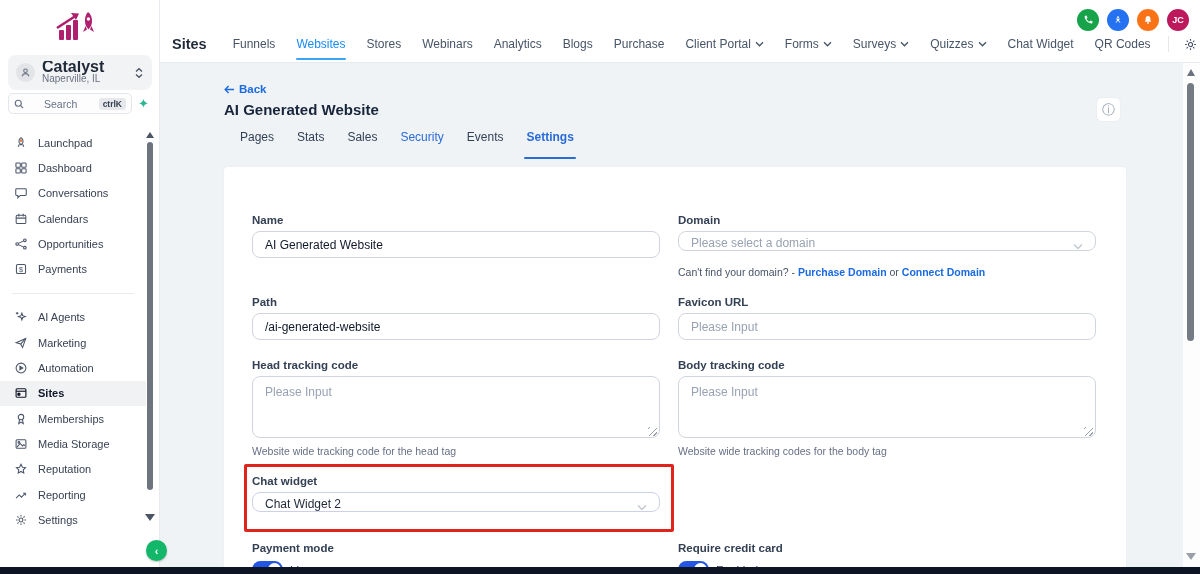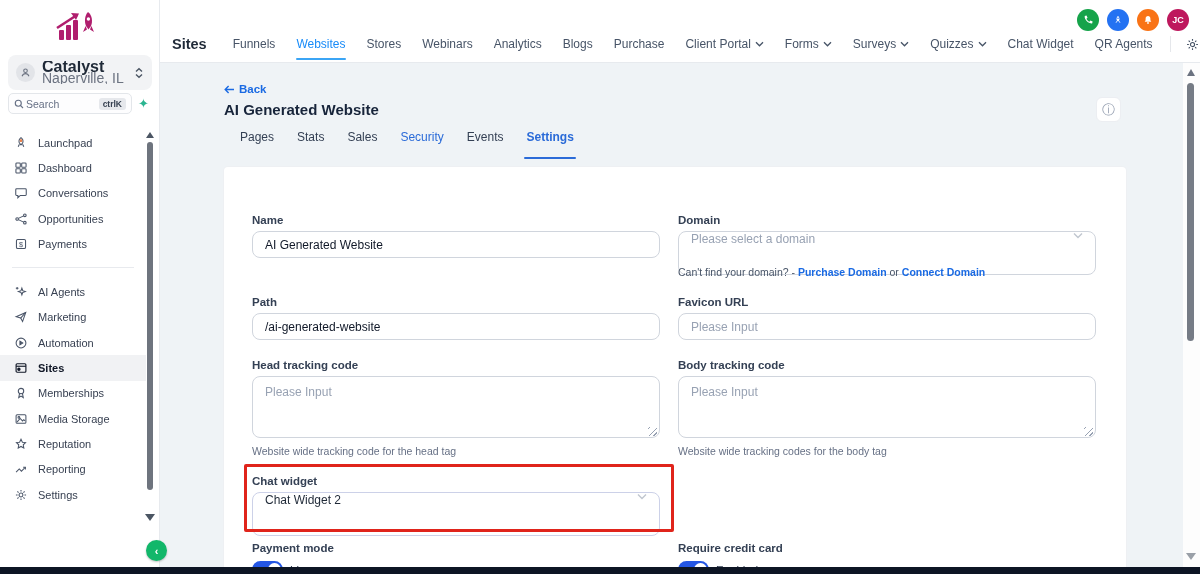--- a/index.html
+++ b/index.html
@@ -8,23 +8,23 @@
   #app { position:relative; width:1200px; height:574px; overflow:hidden; background:#eff3f6; }
   svg { display:block; }
 
   
   #sidebar { position:absolute; left:0; top:0; width:160px; height:574px; background:#fff; border-right:1px solid #e7eaee; z-index:5; }
   .logo { position:absolute; left:52px; top:6px; }
   .org-switcher { position:absolute; left:8px; top:55px; width:144px; height:35px; background:#f2f3f5; border-radius:8px; display:flex; align-items:center; padding:0 8px; cursor:pointer; }
   .org-avatar { width:19px; height:19px; border-radius:50%; background:#e2e4e8; display:flex; align-items:center; justify-content:center; color:#6b7280; flex-shrink:0; }
   .org-texts { margin-left:7px; flex:1; overflow:hidden; }
   .org-name { font-size:16px; font-weight:700; color:#1f2937; line-height:12px; }
-  .org-loc { font-size:14px; color:#6b7280; line-height:11px; }
+  .org-loc { font-size:10px; color:#6b7280; line-height:11px; }
   .search-box { position:absolute; left:8px; top:93px; width:124px; height:21px; background:#fdfdfe; border:1px solid #e3e6ea; border-radius:5px; display:flex; align-items:center; padding:0 5px; }
-  .search-ph { font-size:10.5px; color:#667085; margin-left:2px; flex:1; }
+  .search-ph { font-size:10.5px; color:#667085; margin-left:20px; flex:1; }
   .kbd { font-size:8.5px; color:#374151; background:#e6e8ec; border-radius:3px; padding:1px 4px; font-weight:600; }
   .spark { position:absolute; left:138px; top:96px; color:#2bb591; font-size:13px; line-height:16px; }
   .side-menu { position:absolute; left:0; top:130px; width:146px; }
   .side-item { display:flex; align-items:center; height:25.3px; padding-left:14px; color:#4a5568; cursor:pointer; }
   .side-item .lbl { font-size:11px; color:#384152; margin-left:10px; }
   .side-item.active { background:#f1f2f4; }
   .side-item.active .lbl { font-weight:700; color:#111827; }
   .side-divider { height:1px; background:#e8eaee; margin:11px 12px 11px 12px; }
   .side-scroll-up { position:absolute; left:146px; top:132px; width:0; height:0; border-left:4px solid transparent; border-right:4px solid transparent; border-bottom:6px solid #4b5563; }
   .side-scroll-thumb { position:absolute; left:147px; top:142px; width:6px; height:348px; background:#6e747e; border-radius:3px; }
@@ -56,21 +56,21 @@
   .tabs { position:absolute; left:80px; top:67px; display:flex; gap:23px; }
   .tab { position:relative; font-size:12px; color:#344054; padding-bottom:8px; cursor:pointer; }
   .tab.colored { color:#2b6bd8; }
   .tab.active { color:#2b6bd8; font-weight:600; }
   .tab.active::after { content:""; position:absolute; left:-2px; right:-2px; bottom:-7px; height:2.5px; background:#2b6bd8; border-radius:2px; }
 
   .card { position:absolute; left:64px; top:104px; width:902px; height:407px; background:#fff; border-radius:4px 4px 0 0; box-shadow:0 0 0 1px #eef0f3; }
   .f-label { position:absolute; font-size:11.5px; font-weight:700; color:#344054; }
   .f-input { position:absolute; height:27px; border:1px solid #d0d5dd; border-radius:8px; background:#fff; font-family:"Liberation Sans",sans-serif; font-size:12px; color:#101828; padding:0 12px; outline:none; width:408px; }
   .f-input::placeholder { color:#98a2b3; }
-  .f-select { position:absolute; height:44px; border:1px solid #d0d5dd; border-radius:8px; background:#fff; display:flex; align-items:flex-start; padding:0 12px; font-size:12px; cursor:pointer; }
+  .f-select { position:absolute; height:20px; border:1px solid #d0d5dd; border-radius:8px; background:#fff; display:flex; align-items:flex-end; padding:0 12px; font-size:12px; cursor:pointer; }
   .f-select .val { flex:1; }
   .f-select .val.ph { color:#98a2b3; }
   .f-select .val.set { color:#1f2937; }
   .f-select .chev { color:#c0c6cf; }
   .f-help { position:absolute; font-size:10.5px; color:#667085; }
   .f-textarea { position:absolute; height:62px; width:408px; border:1px solid #d0d5dd; border-radius:8px; background:#fff; font-family:"Liberation Sans",sans-serif; font-size:12px; color:#101828; padding:8px 12px; resize:none; outline:none; }
   .f-textarea::placeholder { color:#98a2b3; }
   .resize-grip { position:absolute; width:9px; height:9px; background:
       repeating-linear-gradient(-45deg, transparent 0 2px, #98a2b3 2px 3px, transparent 3px 5px, #98a2b3 5px 6px, transparent 6px 9px); }
   .domain-helper { position:absolute; font-size:10.5px; color:#475467; }
@@ -159,20 +159,27 @@
         <span class="lbl">Dashboard</span>
       </div>
       <div class="side-item">
         <svg width="14" height="14" viewBox="0 0 16 16" fill="none" stroke="#4a5568" stroke-width="1.2">
             <path d="M3 3.2h10c.6 0 1 .4 1 1v5.6c0 .6-.4 1-1 1H7.2L4.4 13.4v-2.6H3c-.6 0-1-.4-1-1V4.2c0-.6.4-1 1-1z"></path>
           </svg>
         <span class="lbl">Conversations</span>
       </div>
       <div class="side-item">
         <svg width="14" height="14" viewBox="0 0 16 16" fill="none" stroke="#4a5568" stroke-width="1.2">
+            <rect x="2.5" y="3.6" width="11" height="9.6" rx="1.2"></rect>
+            <path d="M5.5 2v3 M10.5 2v3 M2.5 7h11"></path>
+          </svg>
+        <span class="lbl">Calendars</span>
+      </div>
+      <div class="side-item">
+        <svg width="14" height="14" viewBox="0 0 16 16" fill="none" stroke="#4a5568" stroke-width="1.2">
             <circle cx="3.6" cy="8" r="1.5"></circle>
             <circle cx="12.4" cy="3.8" r="1.5"></circle>
             <circle cx="12.4" cy="12.2" r="1.5"></circle>
             <path d="M5 7.3 L11 4.4 M5 8.7 L11 11.6"></path>
           </svg>
         <span class="lbl">Opportunities</span>
       </div>
       <div class="side-item">
         <svg width="14" height="14" viewBox="0 0 16 16" fill="none" stroke="#4a5568" stroke-width="1.2">
             <rect x="2.8" y="2.8" width="10.4" height="10.4" rx="1.5"></rect>
@@ -300,21 +307,21 @@
       <span class="nav-item">
           <span>Quizzes</span>
         <svg class="nav-caret" width="9" height="6" viewBox="0 0 9 6" fill="none" stroke="#475467" stroke-width="1.3">
             <path d="M1 1.2 L4.5 4.8 L8 1.2"></path>
           </svg>
         </span>
       <span class="nav-item">
           <span>Chat Widget</span>
         </span>
       <span class="nav-item">
-          <span>QR Agents</span>
+          <span>QR Codes</span>
         </span>
       <span class="nav-div"></span>
       <span class="nav-gear">
         <svg width="15" height="15" viewBox="0 0 16 16" fill="none" stroke="currentColor" stroke-width="1.2">
             <circle cx="8" cy="8" r="2.2"></circle>
             <path d="M8 2.2v1.9 M8 11.9v1.9 M2.2 8h1.9 M11.9 8h1.9 M3.9 3.9l1.3 1.3 M10.8 10.8l1.3 1.3 M12.1 3.9l-1.3 1.3 M5.2 10.8l-1.3 1.3"></path>
           </svg>
       </span>
     </div>
     <div class="top-icons">

